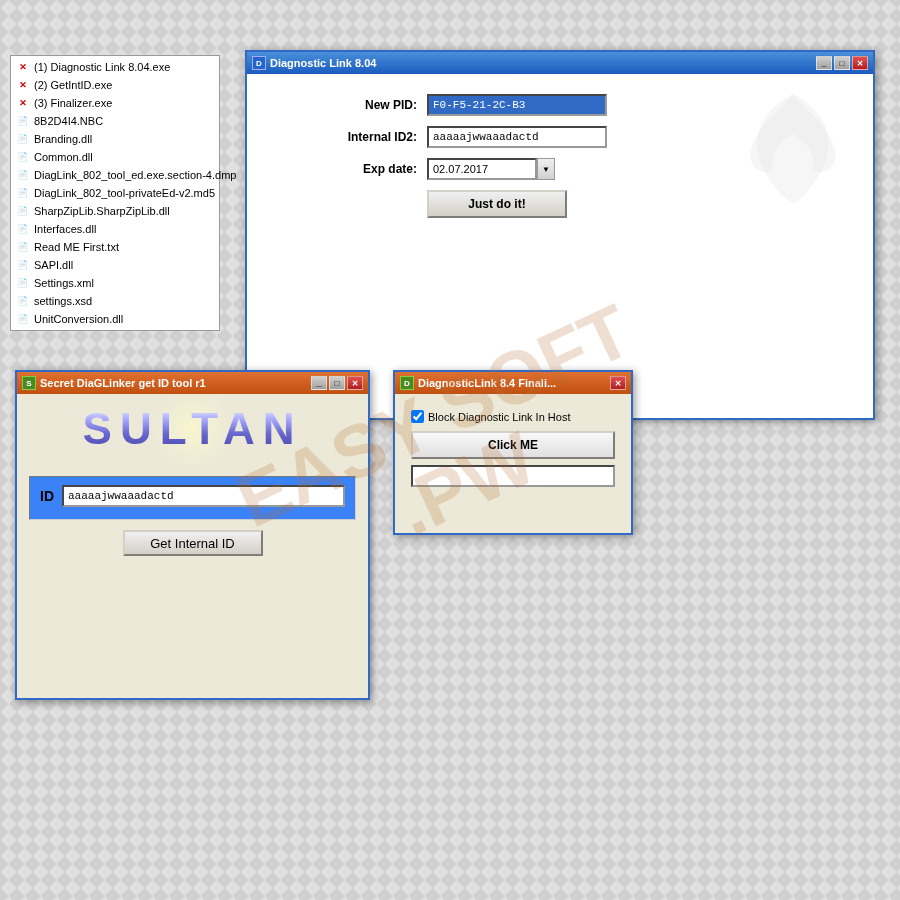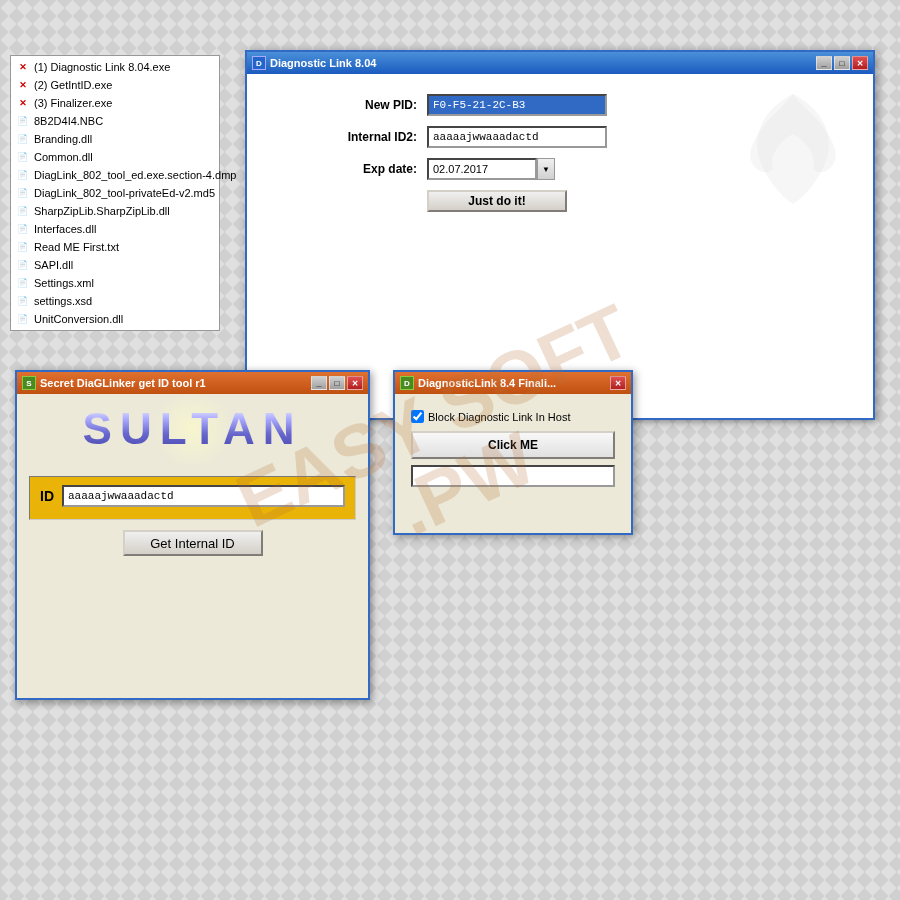--- a/index.html
+++ b/index.html
@@ -212,21 +212,21 @@
       cursor: pointer;
       display: flex;
       align-items: center;
       justify-content: center;
       font-size: 8px;
     }
 
     .action-btn {
       display: block;
       width: 140px;
-      height: 22px;
+      height: 28px;
       background: linear-gradient(to bottom, #f0f0f0, #d4d0c8);
       border: 2px outset #d4d0c8;
       cursor: pointer;
       font-size: 12px;
       font-weight: bold;
       color: #000;
       margin-left: 140px;
       margin-top: 5px;
     }
 
@@ -511,21 +511,21 @@
     </div>
   </div>
   <div style="background:#ece9d8;height:calc(100% - 22px);">
 
     <div class="sultan-banner">
       <div class="sultan-glow"></div>
       <span class="sultan-text">SULTAN</span>
     </div>
 
     <div style="padding:12px;">
-      <div style="background:#eab308;border:1px inset #ccc;padding:8px 10px;">
+      <div style="background:#3b82f6;border:1px inset #ccc;padding:8px 10px;">
         <div class="secret-id-row">
           <span class="secret-id-label">ID</span>
           <input class="secret-id-input" type="text" value="aaaaajwwaaadactd" style="">
         </div>
       </div>
       <div style="text-align:center;margin-top:10px;">
         <button class="secret-get-btn">Get Internal ID</button>
       </div>
     </div>
   </div>

